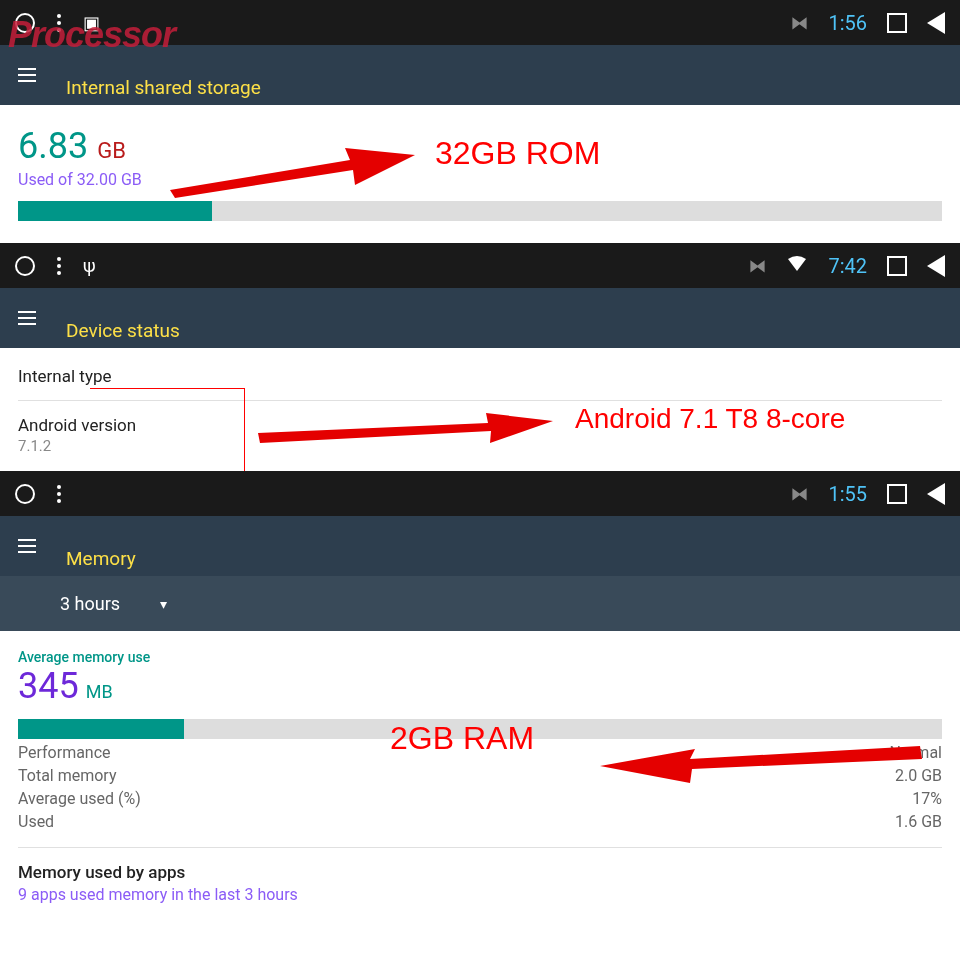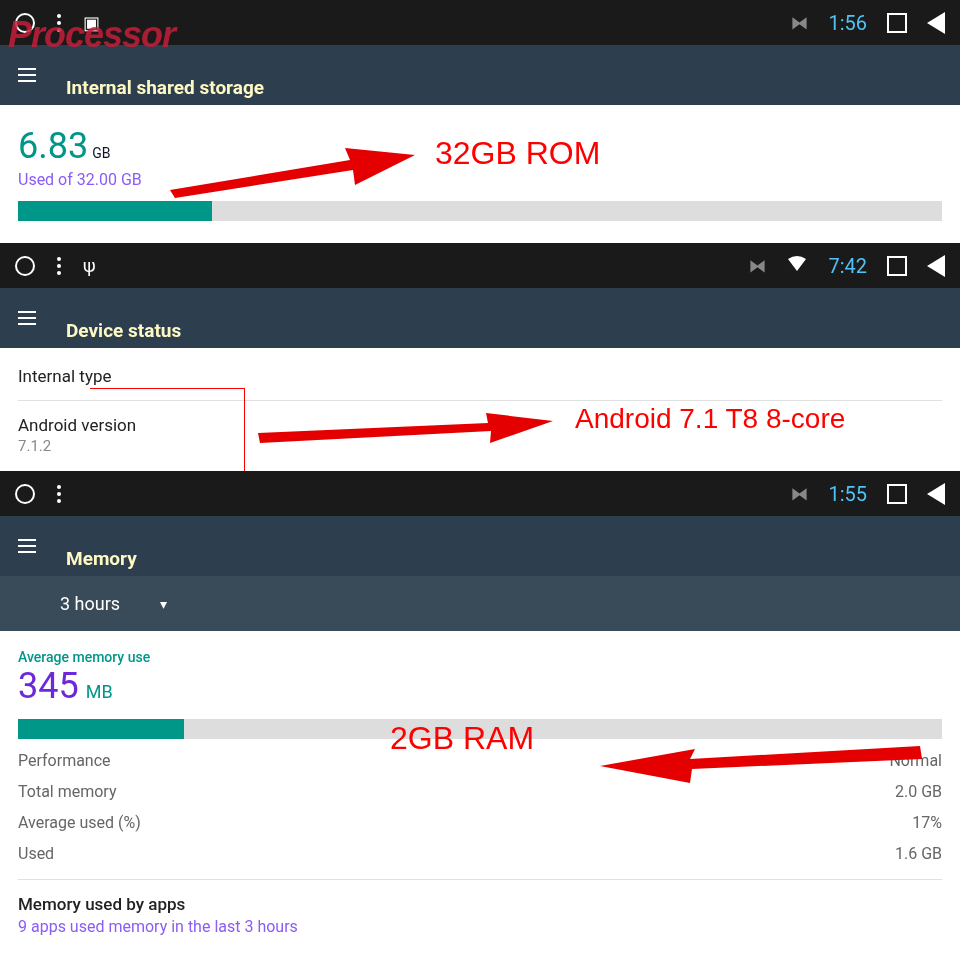--- a/index.html
+++ b/index.html
@@ -44,24 +44,24 @@
   .header-bar {
     height: 60px;
     background: #2d3e4e;
     display: flex;
     align-items: center;
     padding: 0 18px;
     color: #fff;
   }
   .hamburger { display: flex; flex-direction: column; gap: 4px; margin-right: 30px; }
   .hamburger span { width: 18px; height: 2px; background: #fff; }
-  .header-title { font-size: 19px; font-weight: 700; color: #fef9c3; margin-top: 24px; }
+  .header-title { font-size: 19px; font-weight: 400; color: #fde047; margin-top: 24px; }
   .storage-body { padding: 20px 18px 18px; background: #fff; }
   .big-num { font-size: 36px; color: #009688; font-weight: 400; display: inline; }
-  .big-unit { font-size: 14px; color: #0f172a; }
+  .big-unit { font-size: 22px; color: #b91c1c; margin-left: 5px; }
   .subline { font-size: 16px; color: #8b5cf6; margin-top: 3px; }
   .progress-bar {
     height: 20px; background: #ddd; margin-top: 12px; position: relative;
   }
   .progress-fill { height: 100%; background: #009688; }
   .device-body { padding: 18px 18px 12px; background: #fff; }
   .item-label { font-size: 17px; color: #222; }
   .item-value { font-size: 15px; color: #888; margin-top: 2px; }
   .divider { height: 1px; background: #e0e0e0; margin: 14px 0; }
   .subheader {
@@ -69,21 +69,21 @@
     display: flex; align-items: center; padding: 0 60px;
     color: #fff; font-size: 18px; text-align: center;
   }
   .dropdown-caret { margin-left: 40px; font-size: 14px; color: #fff; }
   .mem-body { padding: 18px 18px; background: #fff; }
   .mem-heading { font-size: 14px; color: #009688; font-weight: 500; }
   .mem-big { font-size: 36px; color: #6d28d9; font-weight: 400; margin-top: 4px; }
   .mem-unit { font-size: 18px; color: #009688; margin-left: 3px; }
   .mem-bar { height: 20px; background: #ddd; margin-top: 12px; }
   .mem-fill { height: 100%; background: #009688; }
-  .stats-row { display: flex; justify-content: space-between; font-size: 16px; color: #666; margin-top: 12px; }
+  .stats-row { display: flex; justify-content: space-between; font-size: 16px; color: #666; margin-top: 4px; }
   .section-title { font-size: 17px; color: #222; font-weight: 500; }
   .annot { position: absolute; color: #ff0000; font-size: 32px; font-weight: 400; font-family: Arial; pointer-events: none; }
   .watermark {
     position: absolute; top: 14px; left: 8px;
     font-family: 'Arial Black', sans-serif;
     font-size: 36px; font-style: italic; font-weight: 900;
     color: #c41e3a;
     opacity: 0.85;
     pointer-events: none;
     letter-spacing: -1px;

